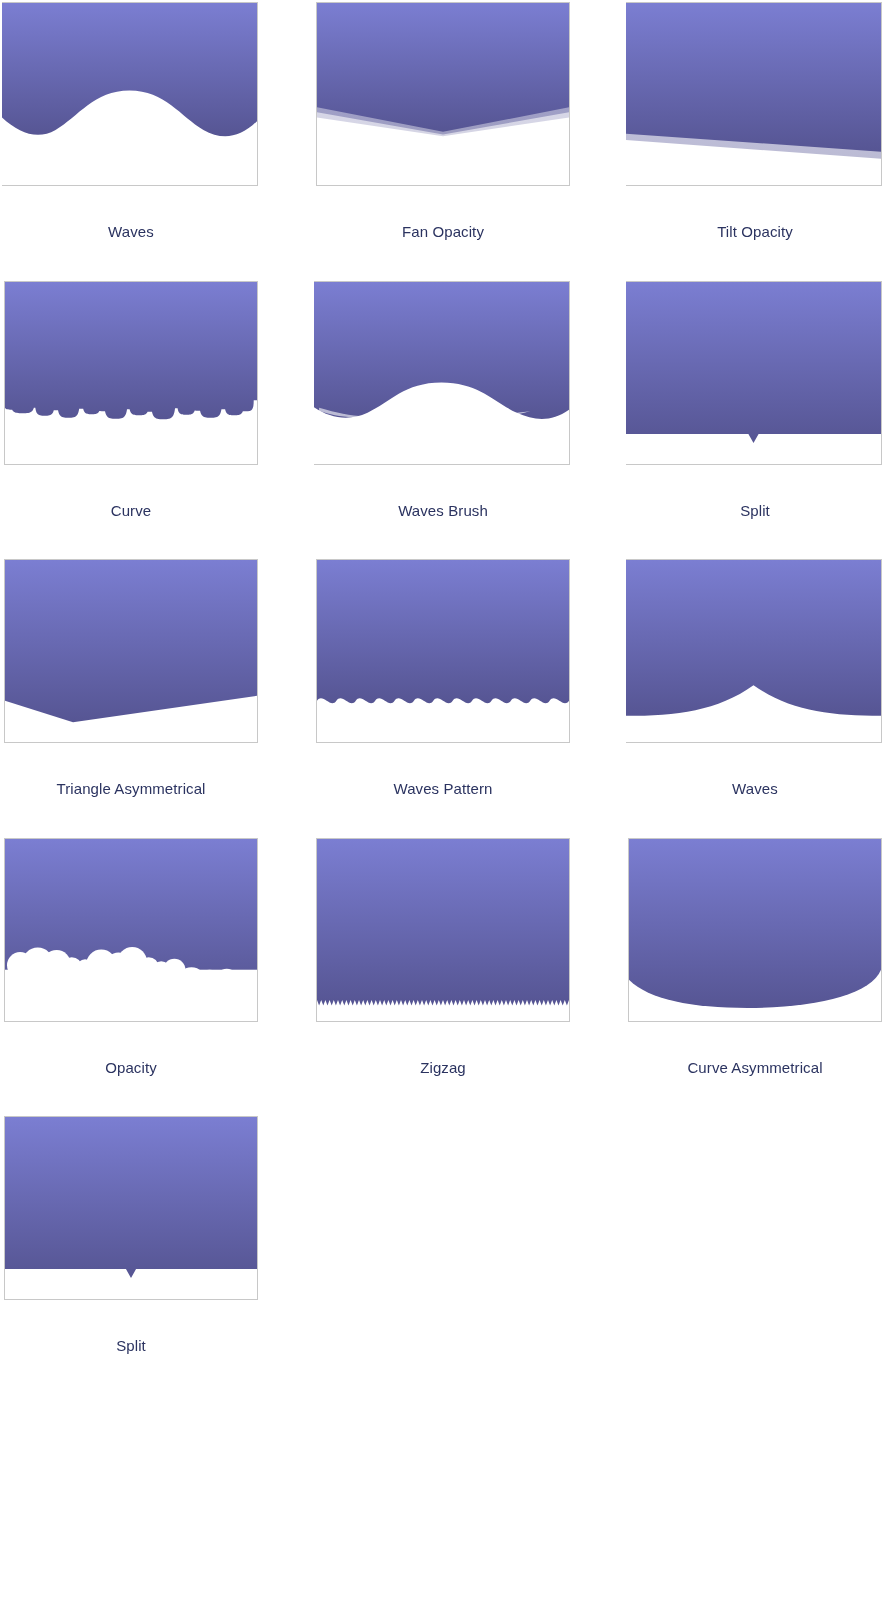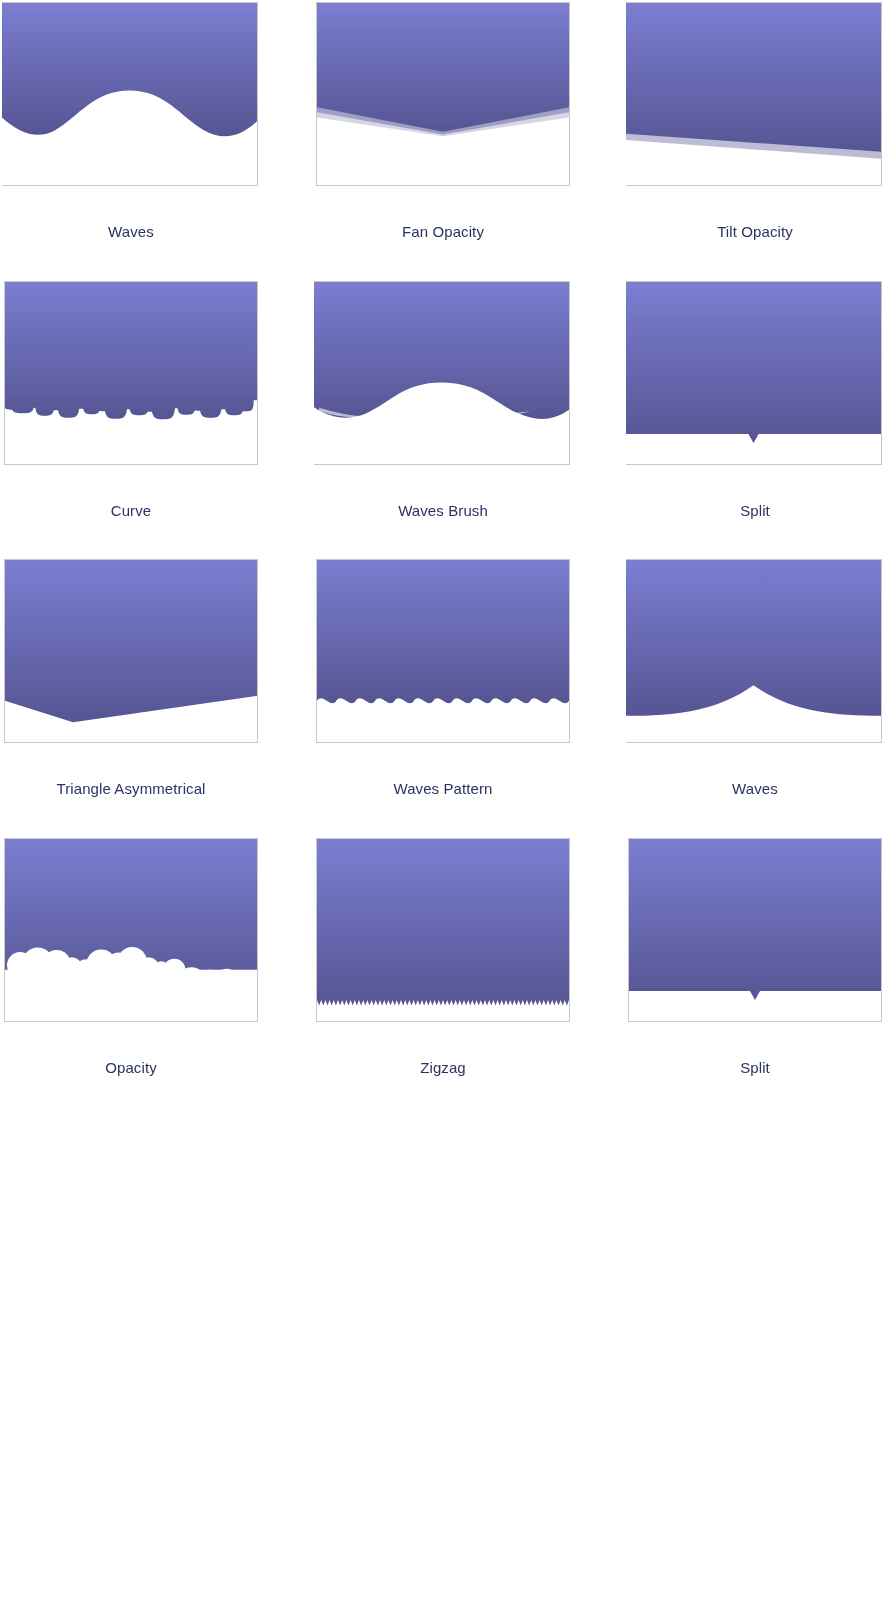--- a/index.html
+++ b/index.html
@@ -283,20 +283,39 @@
       <linearGradient id="g14b" x1="0" y1="0" x2="0" y2="1">
         <stop offset="0%" stop-color="#7b7ed2"></stop>
         <stop offset="100%" stop-color="#565593"></stop>
       </linearGradient>
     </defs>
           <path fill="url(#g14)" d="M0,0 H1000 V640 L991.6666666666667,662 L983.3333333333334,640 L975.0000000000001,662 L966.6666666666667,640 L958.3333333333334,662 L950.0000000000001,640 L941.6666666666667,662 L933.3333333333334,640 L925.0000000000001,662 L916.6666666666667,640 L908.3333333333334,662 L900.0000000000001,640 L891.6666666666667,662 L883.3333333333334,640 L875.0000000000001,662 L866.6666666666667,640 L858.3333333333334,662 L850.0000000000001,640 L841.6666666666667,662 L833.3333333333334,640 L825.0000000000001,662 L816.6666666666667,640 L808.3333333333334,662 L800,640 L791.6666666666667,662 L783.3333333333334,640 L775,662 L766.6666666666667,640 L758.3333333333334,662 L750,640 L741.6666666666667,662 L733.3333333333334,640 L725,662 L716.6666666666667,640 L708.3333333333334,662 L700,640 L691.6666666666667,662 L683.3333333333334,640 L675,662 L666.6666666666667,640 L658.3333333333334,662 L650,640 L641.6666666666667,662 L633.3333333333334,640 L625,662 L616.6666666666667,640 L608.3333333333334,662 L600,640 L591.6666666666667,662 L583.3333333333334,640 L575,662 L566.6666666666667,640 L558.3333333333334,662 L550,640 L541.6666666666667,662 L533.3333333333334,640 L525,662 L516.6666666666667,640 L508.33333333333337,662 L500.00000000000006,640 L491.6666666666667,662 L483.33333333333337,640 L475.00000000000006,662 L466.6666666666667,640 L458.33333333333337,662 L450.00000000000006,640 L441.6666666666667,662 L433.33333333333337,640 L425.00000000000006,662 L416.6666666666667,640 L408.33333333333337,662 L400,640 L391.6666666666667,662 L383.33333333333337,640 L375,662 L366.6666666666667,640 L358.33333333333337,662 L350,640 L341.6666666666667,662 L333.33333333333337,640 L325,662 L316.6666666666667,640 L308.33333333333337,662 L300,640 L291.6666666666667,662 L283.33333333333337,640 L275,662 L266.6666666666667,640 L258.33333333333337,662 L250.00000000000003,640 L241.66666666666669,662 L233.33333333333334,640 L225.00000000000003,662 L216.66666666666669,640 L208.33333333333334,662 L200,640 L191.66666666666669,662 L183.33333333333334,640 L175,662 L166.66666666666669,640 L158.33333333333334,662 L150,640 L141.66666666666669,662 L133.33333333333334,640 L125.00000000000001,662 L116.66666666666667,640 L108.33333333333334,662 L100,640 L91.66666666666667,662 L83.33333333333334,640 L75,662 L66.66666666666667,640 L58.333333333333336,662 L50,640 L41.66666666666667,662 L33.333333333333336,640 L25,662 L16.666666666666668,640 L8.333333333333334,662 L0,640 Z"></path>
         </svg>
       </div>
       <div class="caption">Zigzag</div>
     </div>
+    <div class="card-cell col-1">
+      <div class="preview">
+        <svg viewBox="0 0 1000 724" preserveAspectRatio="none">
+          <defs>
+      <linearGradient id="g16" x1="0" y1="0" x2="0" y2="1">
+        <stop offset="0%" stop-color="#7b7ed2"></stop>
+        <stop offset="100%" stop-color="#565593"></stop>
+      </linearGradient>
+      <linearGradient id="g16b" x1="0" y1="0" x2="0" y2="1">
+        <stop offset="0%" stop-color="#7b7ed2"></stop>
+        <stop offset="100%" stop-color="#565593"></stop>
+      </linearGradient>
+    </defs>
+          <path fill="url(#g16)" d="M0,0 H1000 V520 C960,620 740,672 470,672
+              C250,672 80,640 0,560 Z"></path>
+        </svg>
+      </div>
+      <div class="caption">Curve Asymmetrical</div>
+    </div>
     <div class="card-cell col-2">
       <div class="preview">
         <svg viewBox="0 0 1000 724" preserveAspectRatio="none">
           <defs>
       <linearGradient id="g17" x1="0" y1="0" x2="0" y2="1">
         <stop offset="0%" stop-color="#7b7ed2"></stop>
         <stop offset="100%" stop-color="#565593"></stop>
       </linearGradient>
       <linearGradient id="g17b" x1="0" y1="0" x2="0" y2="1">
         <stop offset="0%" stop-color="#7b7ed2"></stop>

